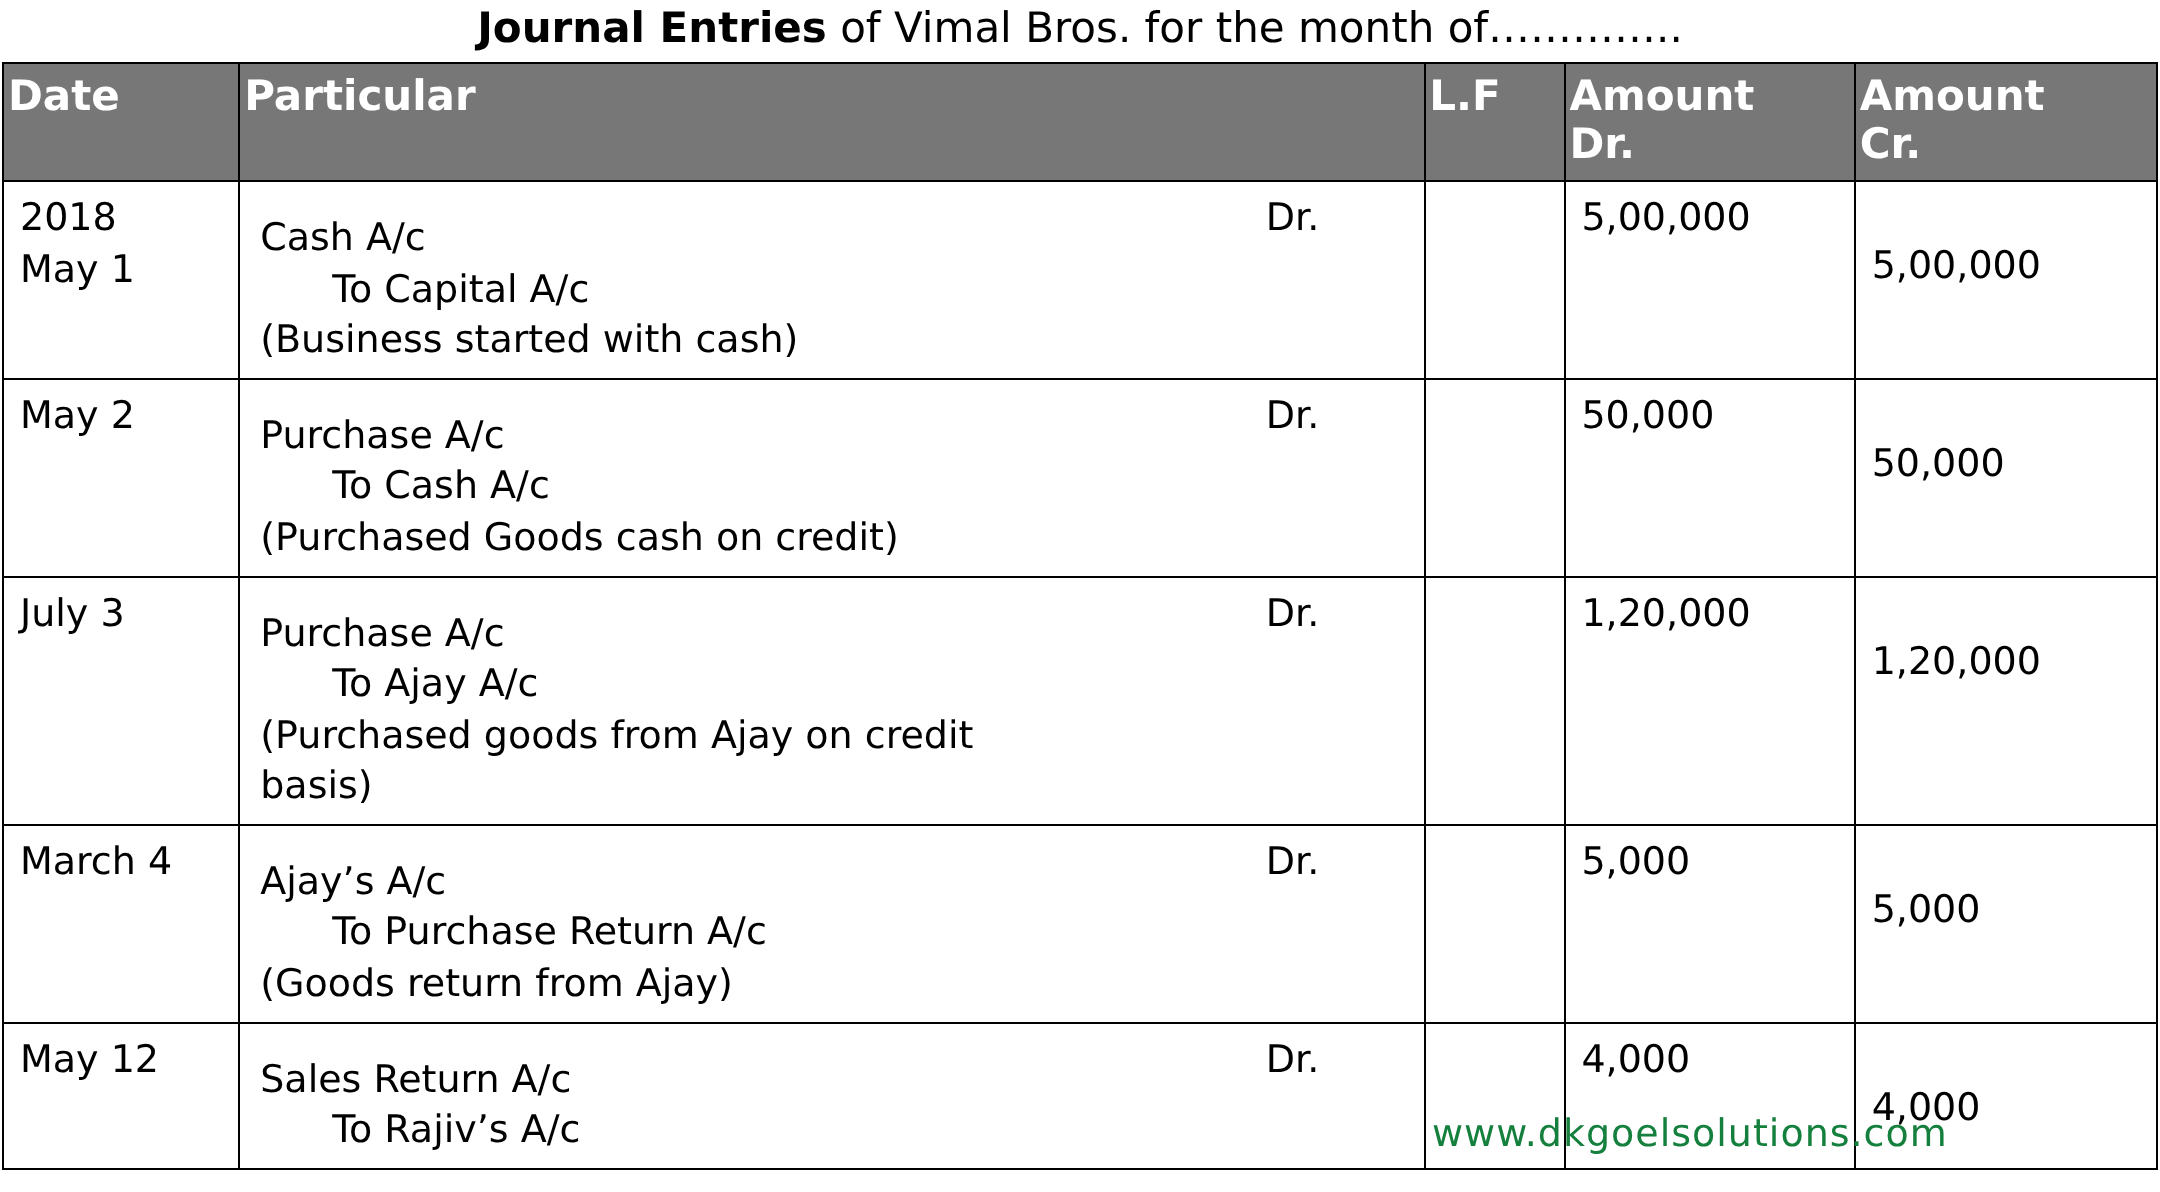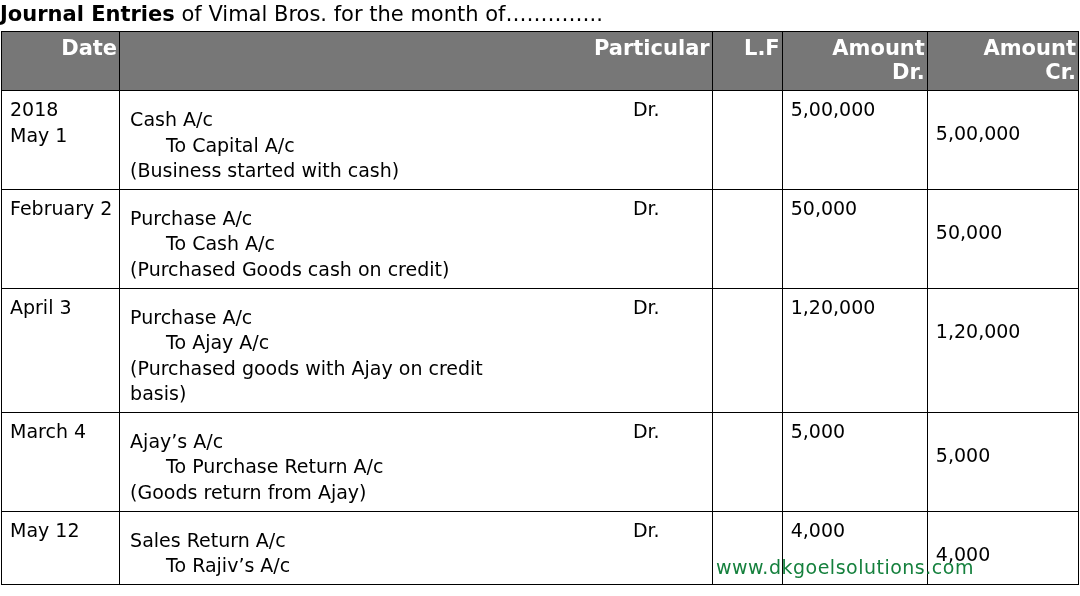--- a/index.html
+++ b/index.html
@@ -14,20 +14,21 @@
     color: #000000;
     overflow: hidden;
   }
   .page {
     position: relative;
     width: 1080px;
     height: 596px;
     box-sizing: border-box;
   }
   .title {
+    text-align: center;
     font-size: 21px;
     padding: 3px 0 5px 0;
     line-height: 1.1;
     white-space: nowrap;
   }
   .title .bold {
     font-weight: bold;
   }
   table.journal {
     border-collapse: collapse;
@@ -39,21 +40,21 @@
   table.journal td {
     border: 1px solid #000000;
     vertical-align: top;
     font-size: 19px;
     line-height: 1.33;
   }
   table.journal thead th {
     background: #777777;
     color: #ffffff;
     font-weight: bold;
-    text-align: right;
+    text-align: left;
     font-size: 21px;
     padding: 4px 2px 6px 2px;
     line-height: 1.15;
   }
   col.c-date  { width: 118px; }
   col.c-part  { width: 592px; }
   col.c-lf    { width: 70px; }
   col.c-dr    { width: 145px; }
   col.c-cr    { width: 151px; }
 
@@ -135,38 +136,38 @@
           <div class="pline indent">To Capital A/c</div>
           <div class="pline">(Business started with cash)</div>
           <span class="dr-tag">Dr.</span>
         </td>
         <td class="lf"></td>
         <td class="amt dr">5,00,000</td>
         <td class="amt cr">5,00,000</td>
       </tr>
 
       <tr>
-        <td class="date">February 2</td>
+        <td class="date">May 2</td>
         <td class="particular">
           <div class="pline">Purchase A/c</div>
           <div class="pline indent">To Cash A/c</div>
           <div class="pline">(Purchased Goods cash on credit)</div>
           <span class="dr-tag">Dr.</span>
         </td>
         <td class="lf"></td>
         <td class="amt dr">50,000</td>
         <td class="amt cr">50,000</td>
       </tr>
 
       <tr>
-        <td class="date">April 3</td>
+        <td class="date">July 3</td>
         <td class="particular">
           <div class="pline">Purchase A/c</div>
           <div class="pline indent">To Ajay A/c</div>
-          <div class="pline">(Purchased goods with Ajay on credit</div>
+          <div class="pline">(Purchased goods from Ajay on credit</div>
           <div class="pline">basis)</div>
           <span class="dr-tag">Dr.</span>
         </td>
         <td class="lf"></td>
         <td class="amt dr">1,20,000</td>
         <td class="amt cr">1,20,000</td>
       </tr>
 
       <tr>
         <td class="date">March 4</td>

